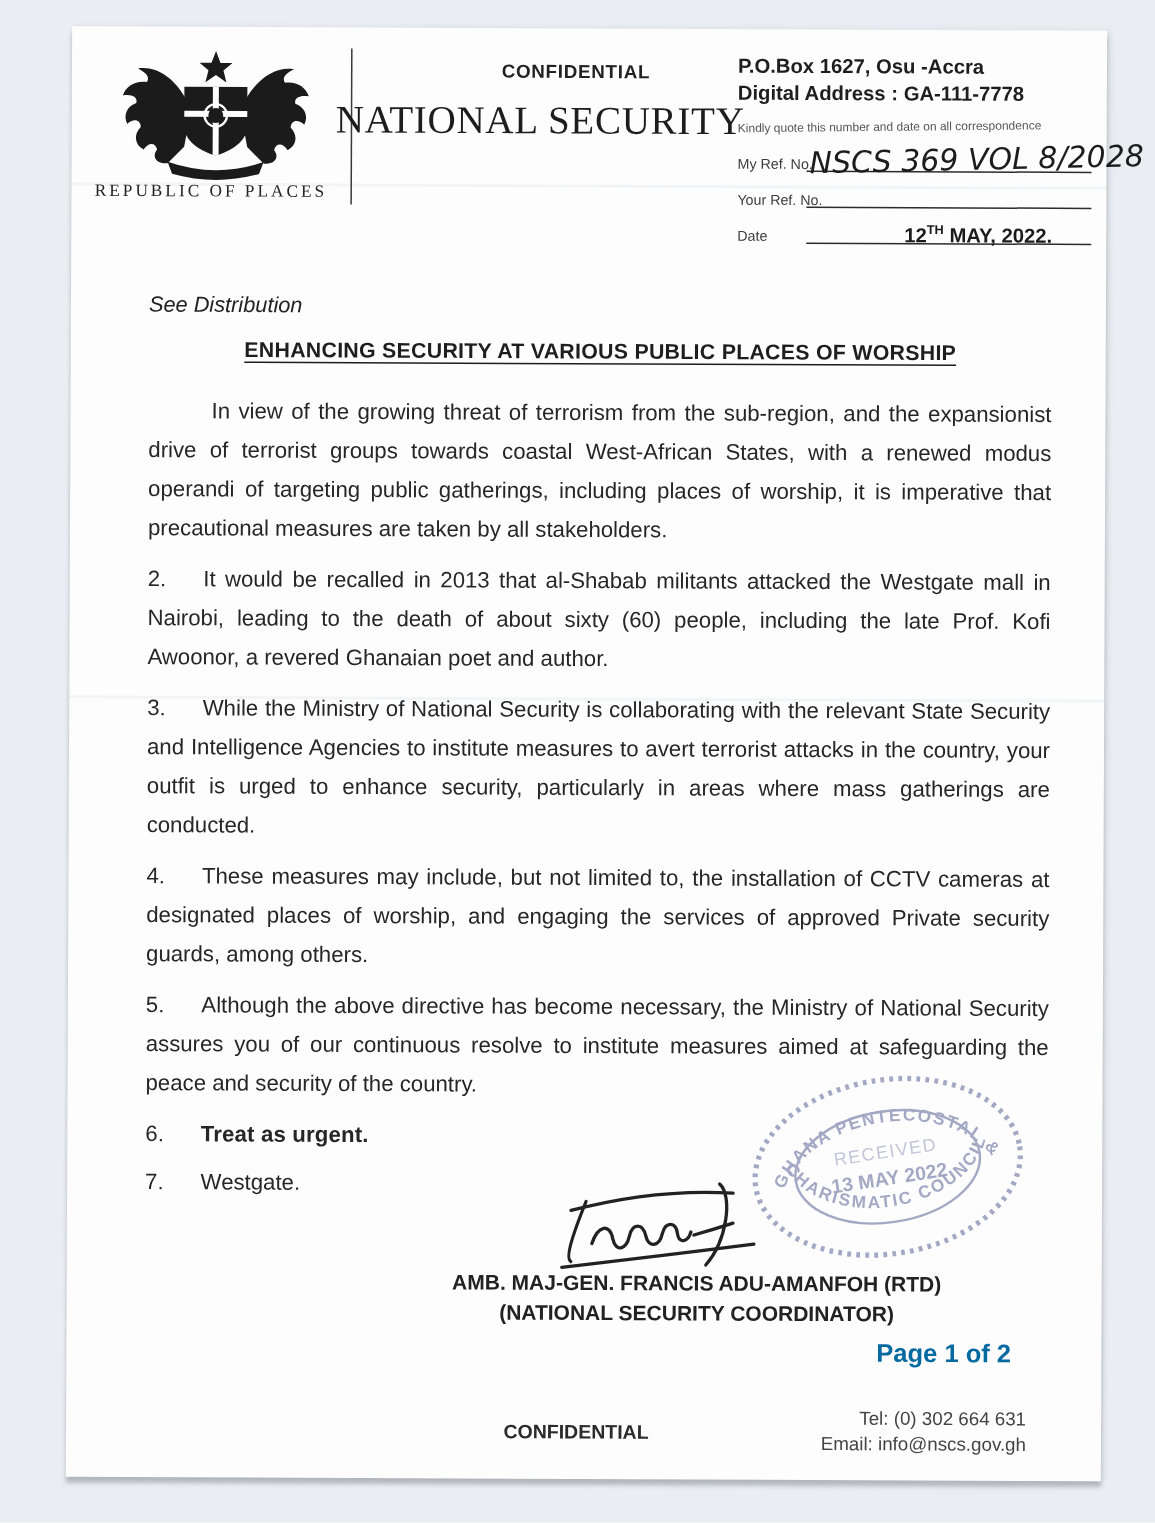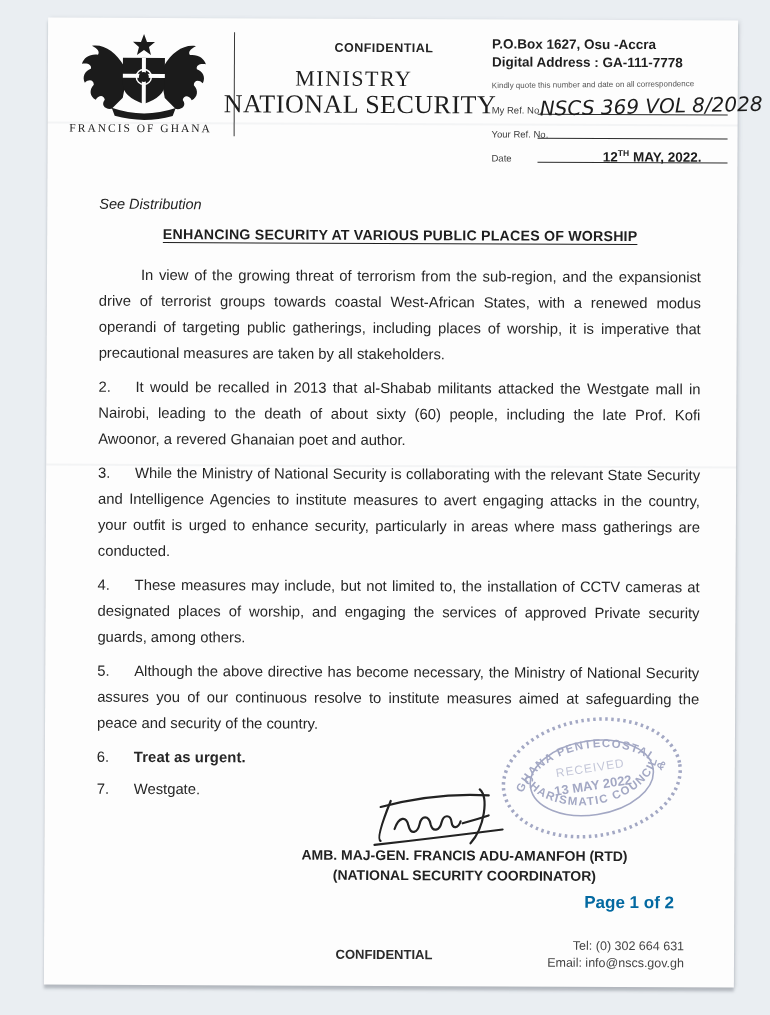--- a/index.html
+++ b/index.html
@@ -109,28 +109,27 @@
 
       <path d="M38 76 Q70 87 102 76 L99 84 Q70 92 41 84 Z"></path>
     </g>
     <g stroke="#fdfdfd" stroke-width="4" fill="none">
 
       <path d="M70 26 V72 M49 44 H91"></path>
     </g>
     <circle cx="70" cy="45" r="5" fill="#1b1b1b"></circle>
     <circle cx="70" cy="45" r="7.5" fill="none" stroke="#fdfdfd" stroke-width="1.5"></circle>
   </svg>
-  <div class="republic" data-name="republic-of-ghana-label">FRANCIS OF GHANA</div>
+  <div class="republic" data-name="republic-of-ghana-label">REPUBLIC OF PLACES</div>
 
   <div class="hdr-divider" data-name="header-divider"></div>
 
   <div class="confidential-top" data-name="confidential-header-label">CONFIDENTIAL</div>
 
   <div class="ministry" data-name="ministry-title">
-    <div class="m1" data-name="ministry-title-line1">MINISTRY</div>
     <div class="m3" data-name="ministry-title-line3">NATIONAL SECURITY</div>
   </div>
 
   <div class="hdr-right" data-name="address-ref-block">
     <div class="pobox">
       <div data-name="po-box-line">P.O.Box 1627, Osu -Accra</div>
       <div data-name="digital-address-line">Digital Address : GA-111-7778</div>
     </div>
     <div class="quote-note" data-name="quote-note">Kindly quote this number and date on all correspondence</div>
 
@@ -151,21 +150,21 @@
       <span class="date-val" data-name="date-value"><span>12</span><sup>TH</sup><span> MAY, 2022.</span></span>
     </div>
   </div>
 
   <div class="letter-body" data-name="letter-body">
     <div class="see-distribution" data-name="distribution-note">See Distribution</div>
     <div class="subject" data-name="subject-heading">ENHANCING SECURITY AT VARIOUS PUBLIC PLACES OF WORSHIP</div>
 
     <p class="para first" data-name="paragraph-1"><span class="ptext">In view of the growing threat of terrorism from the sub-region, and the expansionist drive of terrorist groups towards coastal West-African States, with a renewed modus operandi of targeting public gatherings, including places of worship, it is imperative that precautional measures are taken by all stakeholders.</span></p>
     <p class="para" data-name="paragraph-2"><span class="pnum">2.</span><span class="ptext">It would be recalled in 2013 that al-Shabab militants attacked the Westgate mall in Nairobi, leading to the death of about sixty (60) people, including the late Prof. Kofi Awoonor, a revered Ghanaian poet and author.</span></p>
-    <p class="para" data-name="paragraph-3"><span class="pnum">3.</span><span class="ptext">While the Ministry of National Security is collaborating with the relevant State Security and Intelligence Agencies to institute measures to avert engaging attacks in the country, your outfit is urged to enhance security, particularly in areas where mass gatherings are conducted.</span></p>
+    <p class="para" data-name="paragraph-3"><span class="pnum">3.</span><span class="ptext">While the Ministry of National Security is collaborating with the relevant State Security and Intelligence Agencies to institute measures to avert terrorist attacks in the country, your outfit is urged to enhance security, particularly in areas where mass gatherings are conducted.</span></p>
     <p class="para" data-name="paragraph-4"><span class="pnum">4.</span><span class="ptext">These measures may include, but not limited to, the installation of CCTV cameras at designated places of worship, and engaging the services of approved Private security guards, among others.</span></p>
     <p class="para" data-name="paragraph-5"><span class="pnum">5.</span><span class="ptext">Although the above directive has become necessary, the Ministry of National Security assures you of our continuous resolve to institute measures aimed at safeguarding the peace and security of the country.</span></p>
     <p class="para item" data-name="paragraph-6"><span class="pnum">6.</span><span class="ptext">Treat as urgent.</span></p>
     <p class="para item" data-name="paragraph-7"><span class="pnum">7.</span><span class="ptext">Westgate.</span></p>
   </div>
 
   <svg class="stamp" viewBox="0 0 190 132" data-name="received-stamp" aria-hidden="true">
     <ellipse class="ring" cx="95" cy="66" rx="89" ry="58" stroke-width="3.5" stroke-dasharray="2.5 3.5"></ellipse>
     <ellipse class="ring" cx="95" cy="66" rx="62" ry="37" stroke-width="1.6"></ellipse>
     <defs>

